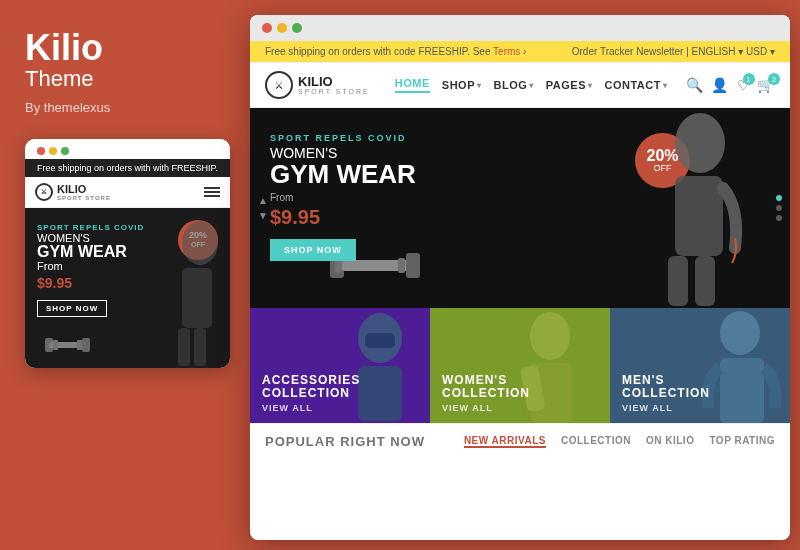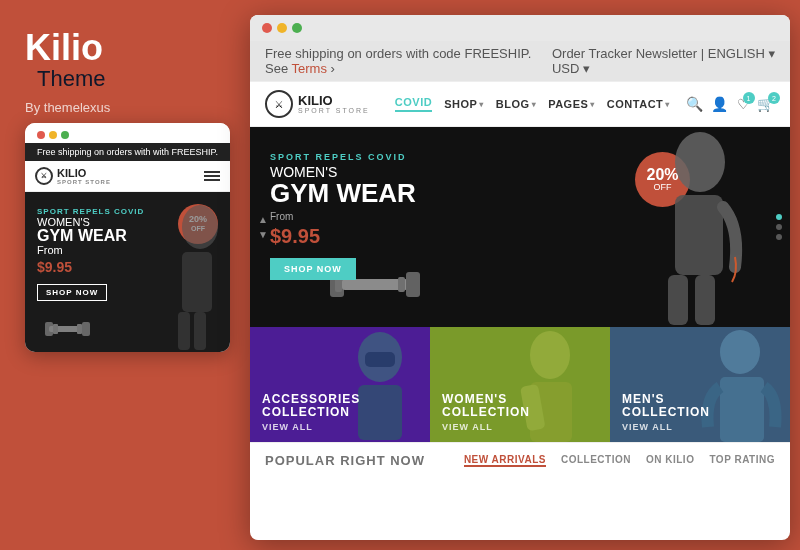--- a/index.html
+++ b/index.html
@@ -10,24 +10,24 @@
       position: absolute;
       left: 0; top: 0;
       width: 245px; height: 550px;
       background: #c0503a;
       padding: 30px 25px;
     }
     .brand-title {
       font-size: 36px; font-weight: 900; color: #fff; line-height: 1;
     }
     .brand-subtitle {
-      font-size: 22px; font-weight: 300; color: #0f172a; margin-bottom: 8px; margin-left: 12px;
+      font-size: 22px; font-weight: 300; color: #ffffff; margin-bottom: 8px;
     }
     .brand-by {
-      font-size: 13px; color: rgba(255,255,255,0.75); margin-bottom: 8px;
+      font-size: 13px; color: rgba(255,255,255,0.75); margin-bottom: 24px;
     }
 
     
     .mobile-mockup {
       width: 205px;
       background: #fff;
       border-radius: 10px;
       overflow: hidden;
       box-shadow: 0 4px 20px rgba(0,0,0,0.3);
     }
@@ -90,22 +90,22 @@
       padding: 8px 12px;
       display: flex; align-items: center; gap: 5px;
     }
     .browser-dot { width: 10px; height: 10px; border-radius: 50%; }
     .browser-dot-red { background: #e05a4e; }
     .browser-dot-yellow { background: #f0b429; }
     .browser-dot-green { background: #4caf50; }
 
     
     .site-announcement {
-      background: #e5e5e5; border-bottom: 1px solid #eee;
-      font-size: 13px; color: #555; padding: 5px 15px;
+      background: #fde047; border-bottom: 1px solid #eee;
+      font-size: 10px; color: #555; padding: 5px 15px;
       display: flex; justify-content: space-between; align-items: center;
     }
     .site-announcement a { color: #c0503a; text-decoration: none; }
     .site-nav {
       display: flex; align-items: center; padding: 8px 15px;
       border-bottom: 1px solid #eee; gap: 15px;
     }
     .site-logo {
       display: flex; align-items: center; gap: 5px; margin-right: 10px;
     }
@@ -282,21 +282,21 @@
 
   <div class="site-nav">
     <div class="site-logo">
       <div class="site-logo-icon">⚔</div>
       <div>
         <div class="site-logo-text">KILIO</div>
         <div class="site-logo-sub">SPORT STORE</div>
       </div>
     </div>
     <div class="nav-links">
-      <a class="nav-link active">COVID</a>
+      <a class="nav-link active">HOME</a>
       <a class="nav-link">
         <span>SHOP</span>
         <span class="nav-arrow">▾</span>
       </a>
       <a class="nav-link">
         <span>BLOG</span>
         <span class="nav-arrow">▾</span>
       </a>
       <a class="nav-link">
         <span>PAGES</span>

